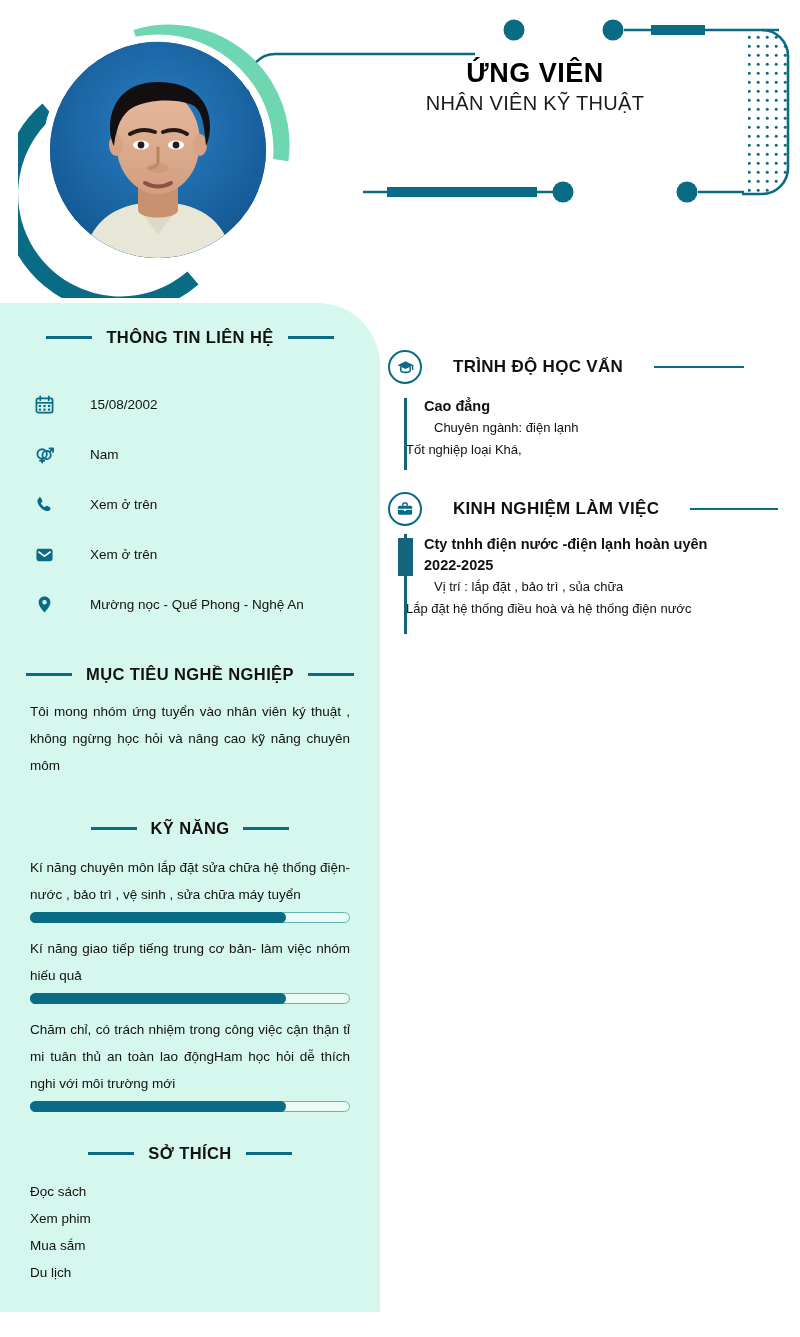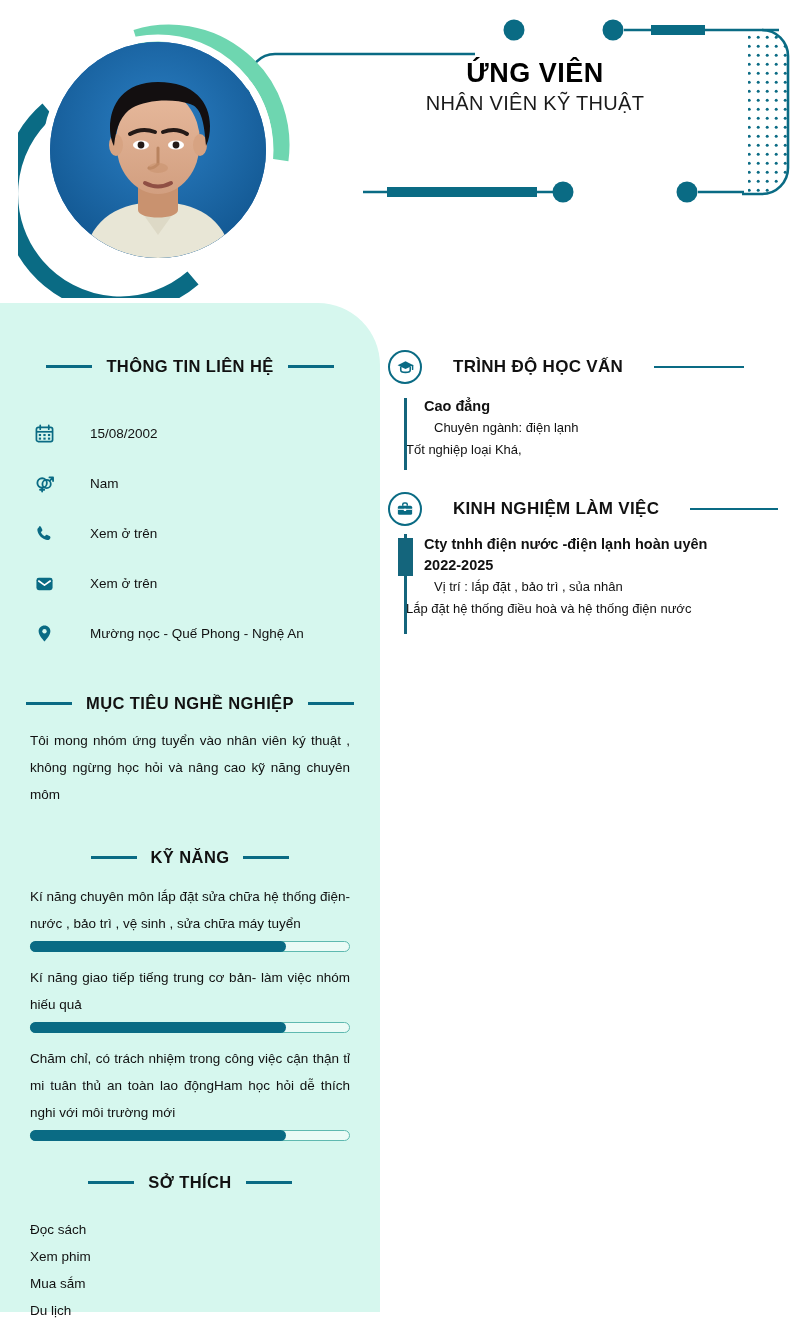--- a/index.html
+++ b/index.html
@@ -75,21 +75,21 @@
   .skill-text { font-size: 13.5px; color: #111; line-height: 2.0; text-align: justify; }
   .bar {
     position: relative; height: 11px; margin-top: 4px;
     border: 1px solid #5fb9b0; border-radius: 6px; background: #eafbf6;
   }
   .bar > i {
     position: absolute; left: -1px; top: -1px; height: 11px;
     background: #0a6b84; border-radius: 6px; display: block;
   }
 
-  .hobby-list { margin: 24px 30px 0 30px; }
+  .hobby-list { margin: 15px 30px 0 30px; }
   .hobby { font-size: 13.5px; color: #111; line-height: 2.0; }
 
   
   .main { position: absolute; left: 380px; top: 303px; width: 420px; height: 1009px; }
 
   .m-sec-head { position: relative; display: flex; align-items: center; gap: 31px; }
   .badge {
     width: 34px; height: 34px; flex: 0 0 34px; border-radius: 50%;
     border: 2px solid #0a6b84; background: #fff;
     display: flex; align-items: center; justify-content: center;
@@ -200,21 +200,21 @@
     </div>
 
     <div class="title-block">
       <div class="cv-title">ỨNG VIÊN</div>
       <div class="cv-subtitle">NHÂN VIÊN KỸ THUẬT</div>
     </div>
   </div>
 
   <div class="sidebar">
 
-    <div style="padding-top:54px;">
+    <div style="padding-top:25px;">
       <div class="sec-head">
         <span class="rule"></span>
         <span class="htext">THÔNG TIN LIÊN HỆ</span>
         <span class="rule right"></span>
       </div>
     </div>
 
     <div class="contact-list">
 
       <div class="contact-row">
@@ -366,18 +366,18 @@
         </span>
         <span class="m-title">KINH NGHIỆM LÀM VIỆC</span>
         <span class="m-rule"></span>
       </div>
 
       <div class="tl" style="margin-top:8px; height:100px;">
         <span class="tl-line" style="top:0; height:100px;"></span>
         <span class="tl-chip" style="top:4px; height:38px;"></span>
         <div class="tl-title">Cty tnhh điện nước -điện lạnh hoàn uyên</div>
         <div class="tl-title">2022-2025</div>
-        <div class="tl-sub">Vị trí : lắp đặt , bảo trì , sủa nhân</div>
+        <div class="tl-sub">Vị trí : lắp đặt , bảo trì , sủa chữa</div>
         <div class="tl-note">Lắp đặt hệ thống điều hoà và hệ thống điện nước</div>
       </div>
     </div>
   </div>
 </div>
 
 </body></html>

